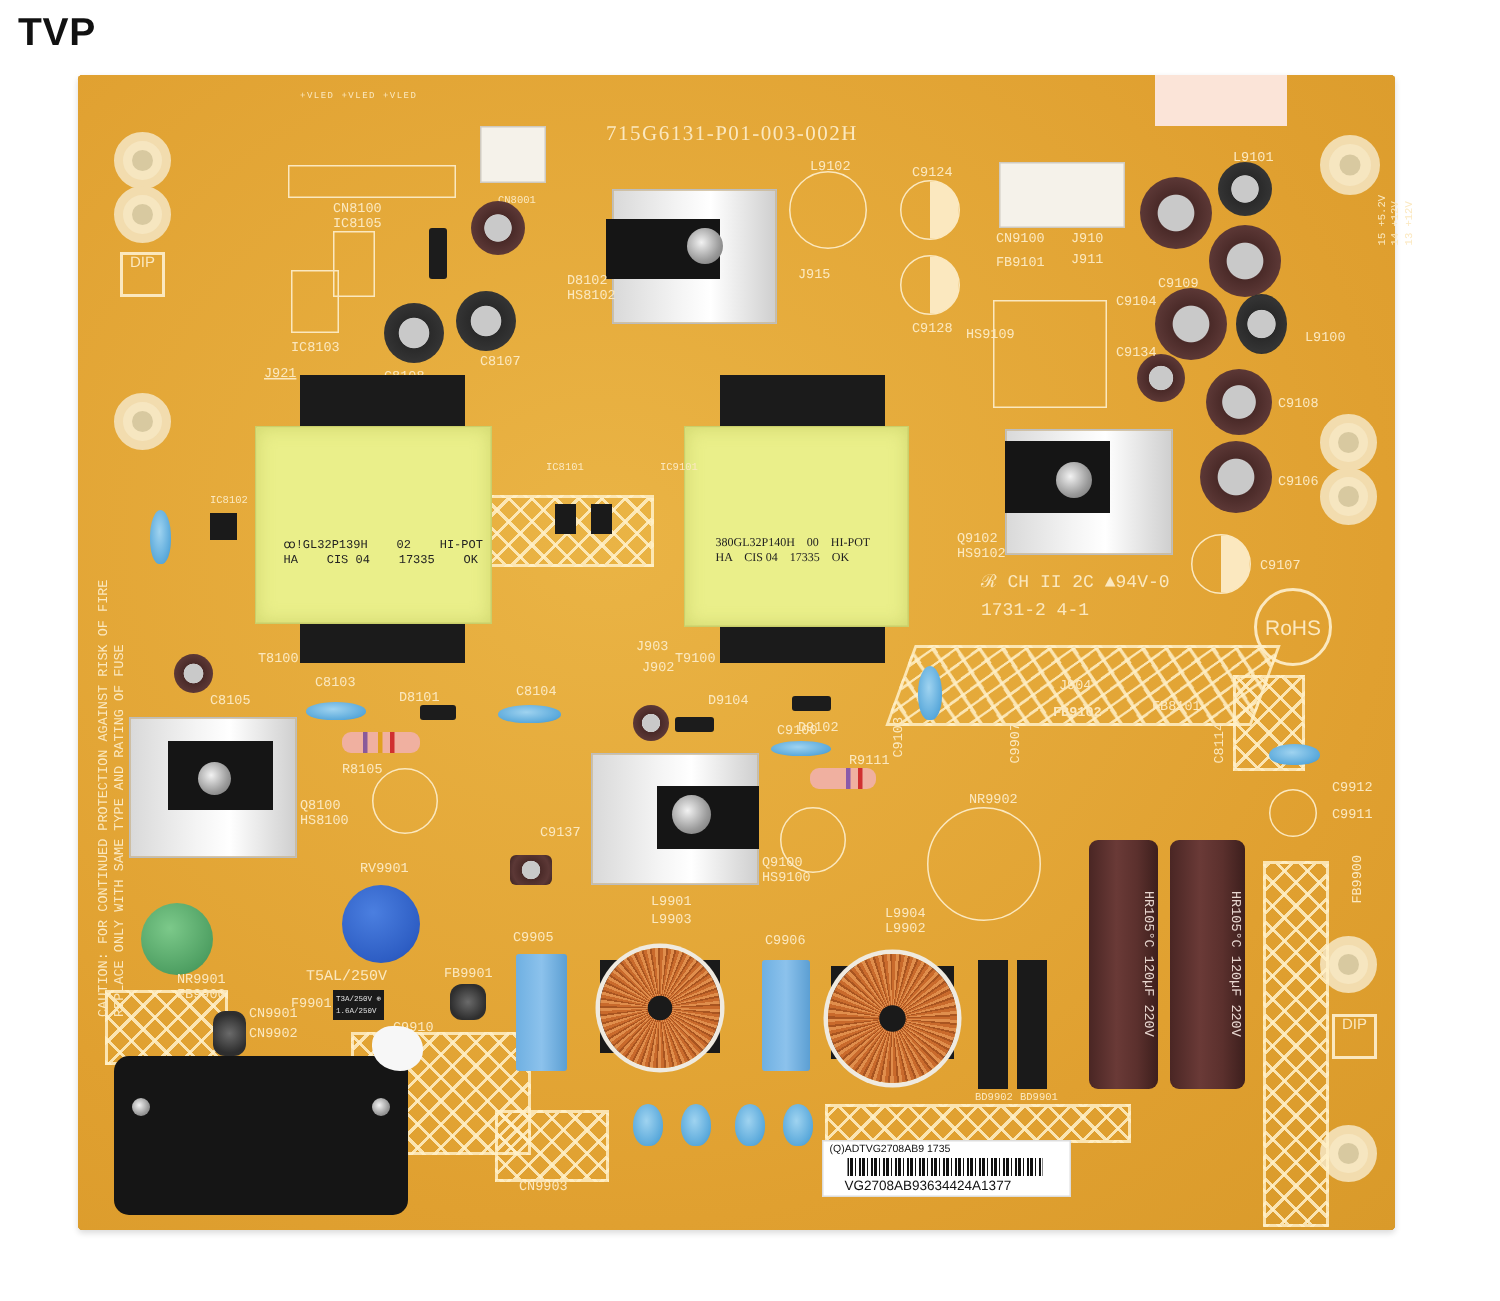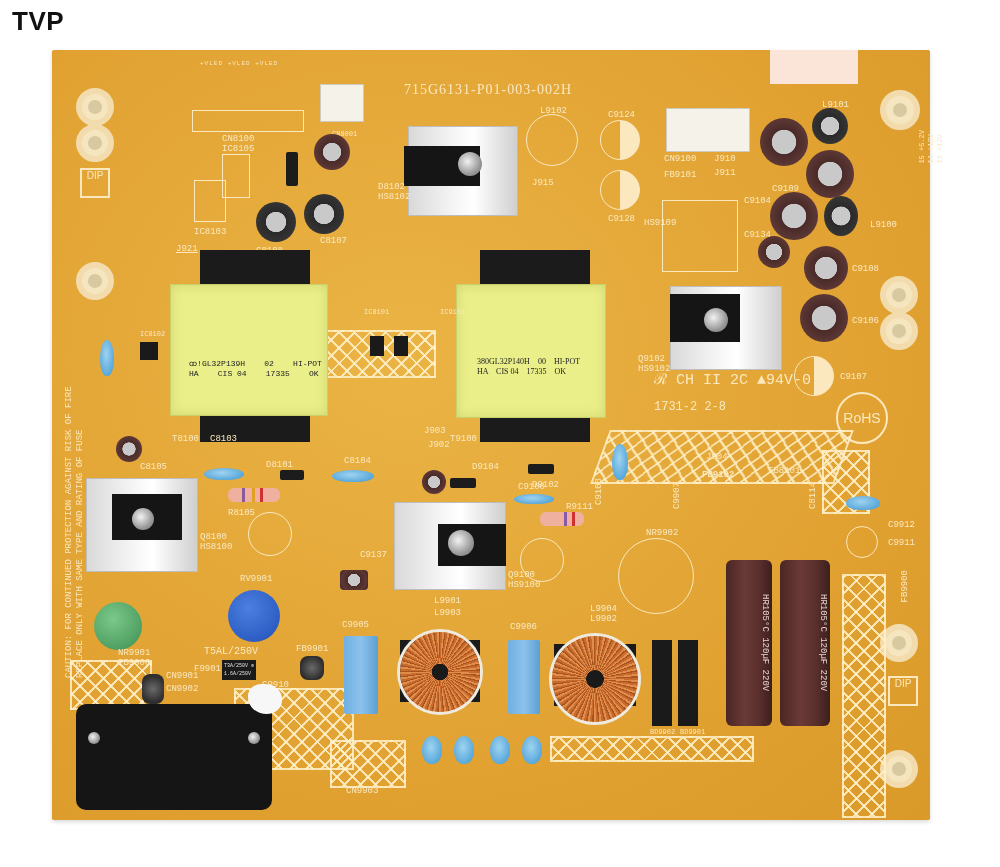--- a/index.html
+++ b/index.html
@@ -144,22 +144,22 @@
   <div class="abs halfring" style="left:742px;top:306px;width:40px;height:40px;"></div>
   <div class="abs silk" style="left:788px;top:322px;">C9107</div>
 
   <div class="abs" style="left:610px;top:150px;width:74px;height:70px;border:1.5px solid #fbe8bf;"></div>
   <div class="abs sink" style="left:618px;top:236px;width:110px;height:82px;"></div>
   <div class="abs tosem" style="left:618px;top:244px;width:70px;height:48px;"></div>
   <div class="abs screw" style="left:652px;top:258px;width:24px;height:24px;"></div>
   <div class="abs silk" style="left:586px;top:304px;">Q9102</div>
   <div class="abs silk" style="left:586px;top:314px;">HS9102</div>
 
-  <div class="abs silk" style="left:602px;top:318px;font-size:15px;"><span>ℛ </span><span>CH II 2C  ▲94V-0</span></div>
-  <div class="abs silk" style="left:602px;top:350px;font-size:12px;">1731-2 2-8</div>
+  <div class="abs silk" style="left:602px;top:328px;font-size:12px;"><span>ℛ </span><span>CH II 2C  ▲94V-0</span></div>
+  <div class="abs silk" style="left:602px;top:350px;font-size:12px;">1731-2 4-1</div>
   <div class="abs rohs" style="left:784px;top:342px;width:52px;height:52px;line-height:48px;">RoHS</div>
 
   <div class="abs hatch" style="left:268px;top:280px;width:112px;height:44px;"></div>
   <div class="abs hatch" style="left:548px;top:380px;width:240px;height:50px;transform:skewX(-20deg);"></div>
   <div class="abs hatch" style="left:770px;top:400px;width:44px;height:60px;"></div>
   <div class="abs hatch" style="left:790px;top:524px;width:40px;height:240px;"></div>
   <div class="abs hatch" style="left:18px;top:610px;width:78px;height:46px;"></div>
   <div class="abs hatch" style="left:182px;top:638px;width:116px;height:78px;"></div>
   <div class="abs hatch" style="left:278px;top:690px;width:72px;height:44px;"></div>
   <div class="abs hatch" style="left:498px;top:686px;width:200px;height:22px;"></div>
@@ -186,21 +186,21 @@
   <div class="abs silk" style="left:88px;top:280px;font-size:7px;">IC8102</div>
   <div class="abs ycap" style="left:48px;top:290px;width:14px;height:36px;"></div>
 
   <div class="abs silk vert" style="left:12px;top:328px;font-size:9px;line-height:11px;height:300px;">
     <span>CAUTION: FOR CONTINUED PROTECTION AGAINST RISK OF FIRE</span><br><span>REPLACE ONLY WITH SAME TYPE AND RATING OF FUSE</span>
   </div>
 
   <div class="abs ecap" style="left:64px;top:386px;width:26px;height:26px;"></div>
   <div class="abs silk" style="left:88px;top:412px;">C8105</div>
   <div class="abs ycap" style="left:152px;top:418px;width:40px;height:12px;"></div>
-  <div class="abs silk" style="left:158px;top:384px;">C8103</div>
+  <div class="abs silk" style="left:158px;top:400px;">C8103</div>
   <div class="abs diode" style="left:228px;top:420px;width:24px;height:10px;"></div>
   <div class="abs silk" style="left:214px;top:410px;">D8101</div>
   <div class="abs ycap" style="left:280px;top:420px;width:42px;height:12px;"></div>
   <div class="abs silk" style="left:292px;top:406px;">C8104</div>
   <div class="abs resistor" style="left:176px;top:438px;width:52px;height:14px;">
     <div class="band" style="left:14px;background:#8a5a9a;"></div>
       <div class="band" style="left:24px;background:#e0a020;"></div>
       <div class="band" style="left:32px;background:#d03030;"></div>
   </div>
   <div class="abs silk" style="left:176px;top:458px;">R8105</div>
@@ -271,20 +271,25 @@
   <div class="abs xcap" style="left:292px;top:586px;width:34px;height:78px;"></div>
   <div class="abs silk" style="left:290px;top:570px;">C9905</div>
   <div class="abs xcap" style="left:456px;top:590px;width:32px;height:74px;"></div>
   <div class="abs silk" style="left:458px;top:572px;">C9906</div>
 
   <div class="abs ycap" style="left:370px;top:686px;width:20px;height:28px;"></div>
   <div class="abs ycap" style="left:402px;top:686px;width:20px;height:28px;"></div>
   <div class="abs ycap" style="left:438px;top:686px;width:20px;height:28px;"></div>
   <div class="abs ycap" style="left:470px;top:686px;width:20px;height:28px;"></div>
 
+  <div class="abs barcode-label" style="left:496px;top:710px;width:164px;height:36px;">
+    <div class="abs bc-text" style="left:4px;top:2px;font-size:7px;">(Q)ADTVG2708AB9 1735</div>
+    <div class="abs bars" style="left:16px;top:11px;width:130px;height:12px;"></div>
+    <div class="abs bc-text" style="left:14px;top:24px;font-size:9px;">VG2708AB93634424A1377</div>
+  </div>
 
   <div class="abs varistor" style="left:176px;top:540px;width:52px;height:52px;"></div>
   <div class="abs silk" style="left:188px;top:524px;">RV9901</div>
   <div class="abs silk" style="left:152px;top:596px;font-size:10px;">T5AL/250V</div>
   <div class="abs ntc" style="left:42px;top:552px;width:48px;height:48px;"></div>
   <div class="abs silk" style="left:66px;top:598px;">NR9901</div>
   <div class="abs silk" style="left:66px;top:608px;">FB9900</div>
   <div class="abs fuse" style="left:170px;top:610px;width:30px;height:16px;">T3A/250V  ⊕ 1.6A/250V</div>
   <div class="abs silk" style="left:142px;top:614px;">F9901</div>
   <div class="abs silk" style="left:114px;top:621px;">CN9901</div>

